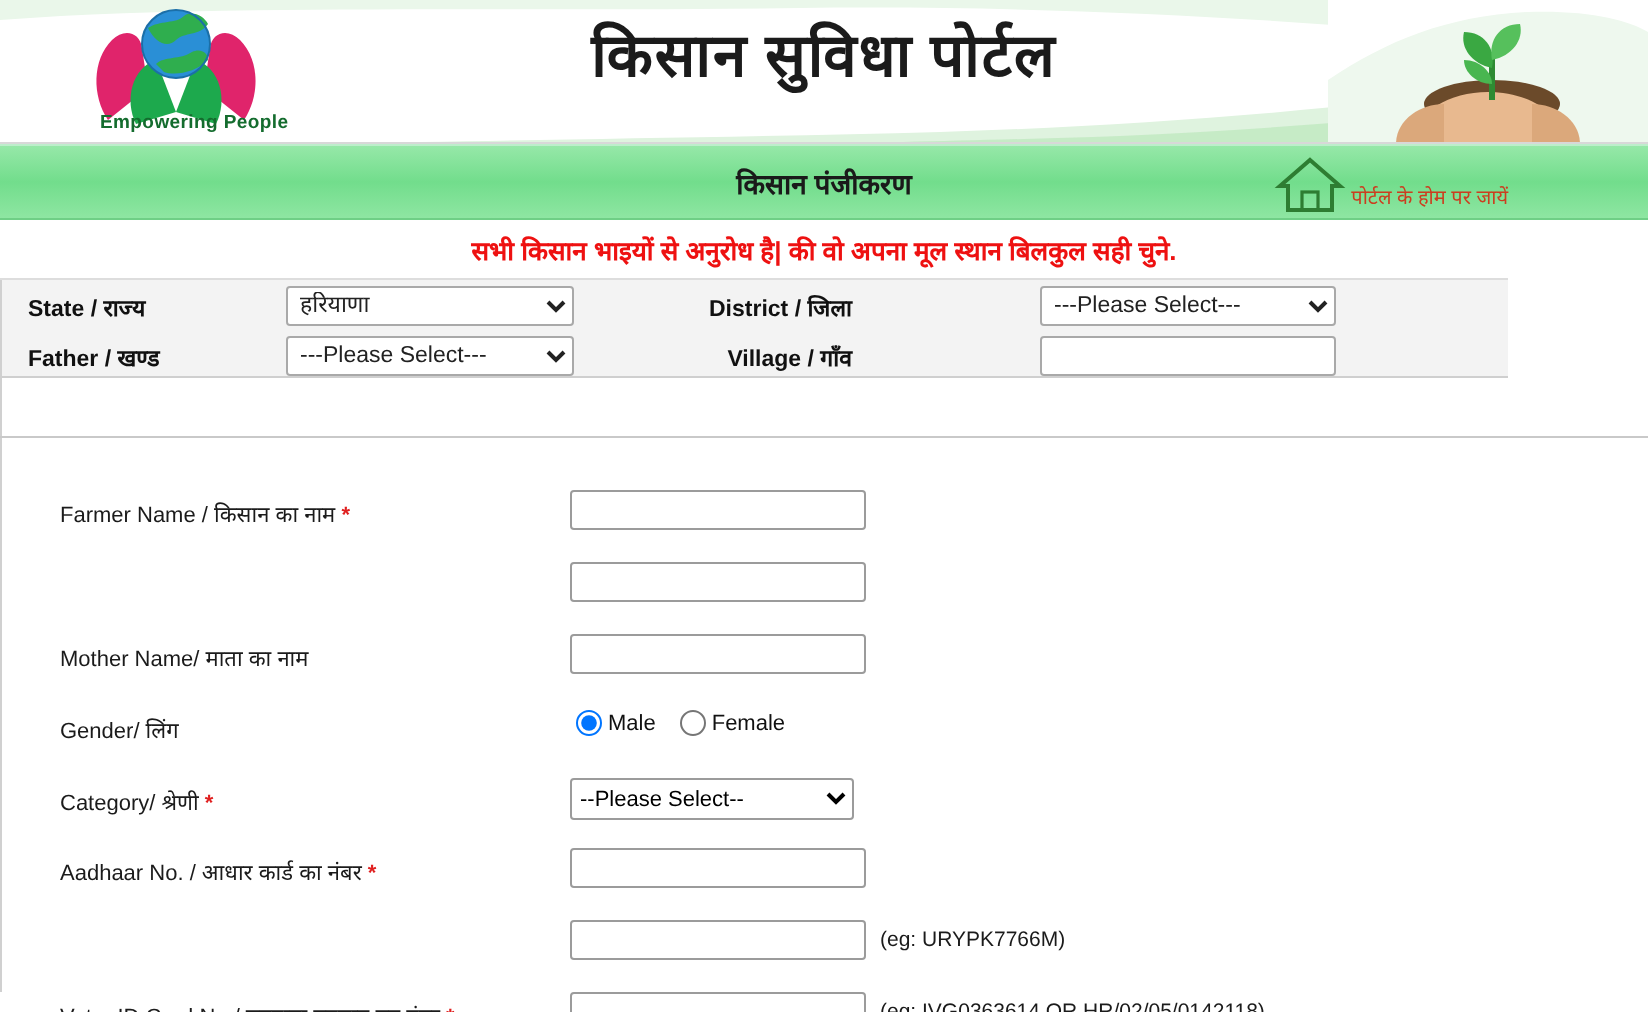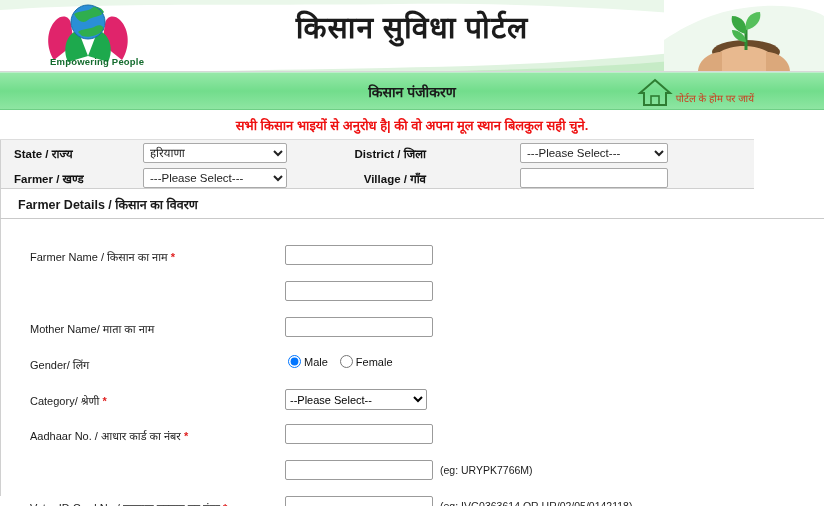--- a/index.html
+++ b/index.html
@@ -274,32 +274,31 @@
     <div class="fld-label" style="left:14px; top:6px;">State / राज्य</div>
     <select class="ui" style="left:143px; top:3px; width:144px;">
       <option>हरियाणा</option>
     </select>
 
     <div class="fld-label right" style="left:330px; top:6px; width:96px;">District / जिला</div>
     <select class="ui" style="left:520px; top:3px; width:148px;">
       <option>---Please Select---</option>
     </select>
 
-    <div class="fld-label" style="left:14px; top:31px;">Farmer / खण्ड</div>
+    <div class="fld-label" style="left:14px; top:31px;">Father / खण्ड</div>
     <select class="ui" style="left:143px; top:28px; width:144px;">
       <option>---Please Select---</option>
     </select>
 
     <div class="fld-label right" style="left:330px; top:31px; width:96px;">Village / गाँव</div>
     <input class="ui" type="text" style="left: 520px; top: 28px; width: 148px;" value="">
   </div>
 
   <div class="section-head">
     <div class="left-border"></div>
-    <div class="t">Farmer Details / किसान का विवरण</div>
   </div>
 
   <div class="form-area">
     <div class="left-border"></div>
 
     <div class="row-label" style="top:30px;">
       <span>Farmer Name / किसान का नाम</span> <span class="req">*</span>
     </div>
     <input class="txt" type="text" style="top: 26px;" value="">
 

